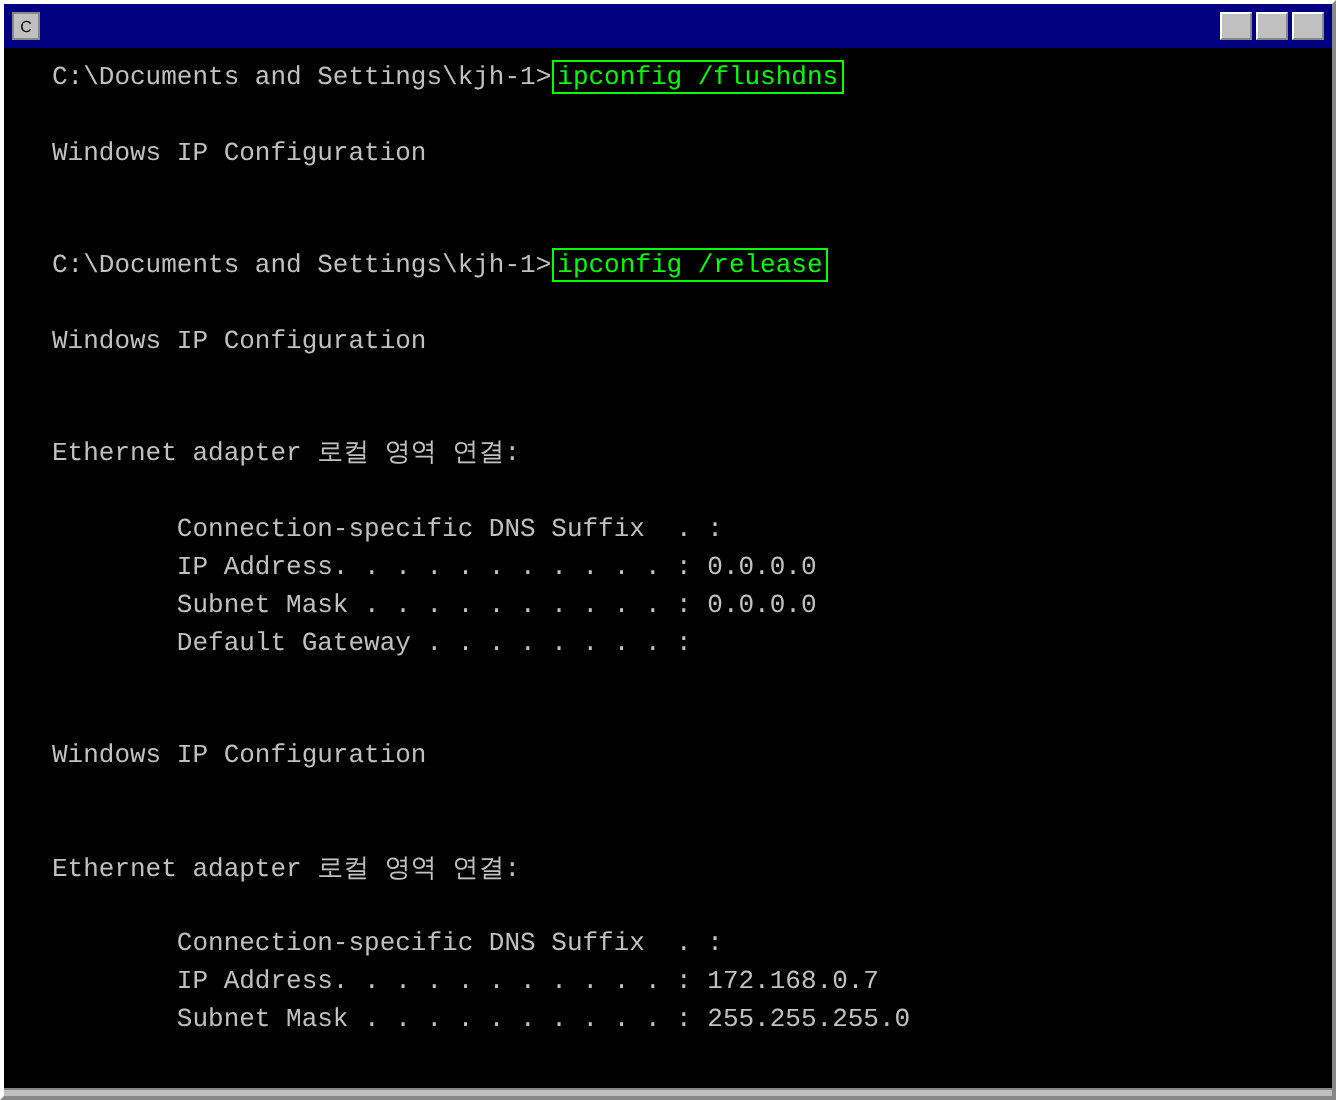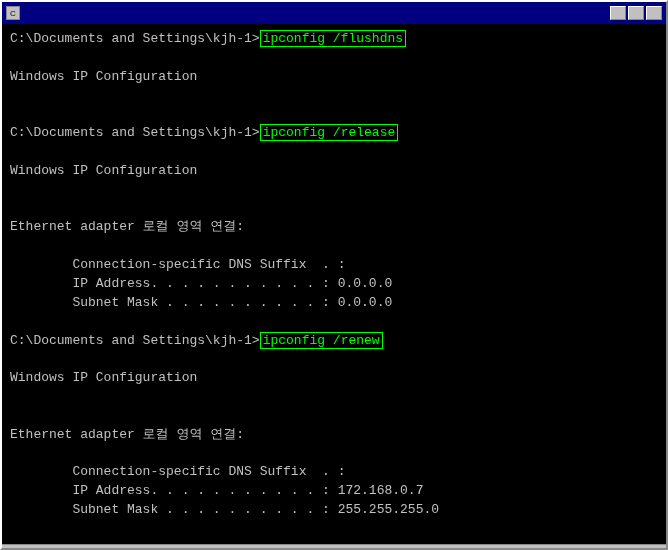--- a/index.html
+++ b/index.html
@@ -64,21 +64,21 @@
       justify-content: center;
       font-size: 9px;
       color: #000;
       cursor: pointer;
       font-family: 'Courier New', monospace;
     }
     .console-body {
       background: #000;
       color: #c0c0c0;
       flex: 1;
-      padding: 6px 8px;
+      padding: 6px 24px;
       overflow: hidden;
       font-family: 'Courier New', Courier, monospace;
       font-size: 13px;
       line-height: 1.45;
     }
     .line {
       white-space: pre;
       display: block;
     }
     .cmd-highlight {
@@ -117,22 +117,22 @@
       <span class="line"><span>C:\Documents and Settings\kjh-1&gt;</span><span class="cmd-highlight">ipconfig /release</span></span>
       <span class="line">&nbsp;</span>
       <span class="line">Windows IP Configuration</span>
       <span class="line">&nbsp;</span>
       <span class="line">&nbsp;</span>
       <span class="line">Ethernet adapter 로컬 영역 연결:</span>
       <span class="line">&nbsp;</span>
       <span class="line">        Connection-specific DNS Suffix  . :</span>
       <span class="line">        IP Address. . . . . . . . . . . : 0.0.0.0</span>
       <span class="line">        Subnet Mask . . . . . . . . . . : 0.0.0.0</span>
+      <span class="line">        Default Gateway . . . . . . . . :</span>
       <span class="line">&nbsp;</span>
-      <span class="line"><span>C:\Documents and Settings\kjh-1&gt;</span><span class="cmd-highlight">ipconfig /renew</span></span>
       <span class="line">&nbsp;</span>
       <span class="line">Windows IP Configuration</span>
       <span class="line">&nbsp;</span>
       <span class="line">&nbsp;</span>
       <span class="line">Ethernet adapter 로컬 영역 연결:</span>
       <span class="line">&nbsp;</span>
       <span class="line">        Connection-specific DNS Suffix  . :</span>
       <span class="line">        IP Address. . . . . . . . . . . : 172.168.0.7</span>
       <span class="line">        Subnet Mask . . . . . . . . . . : 255.255.255.0</span>
     </div>

